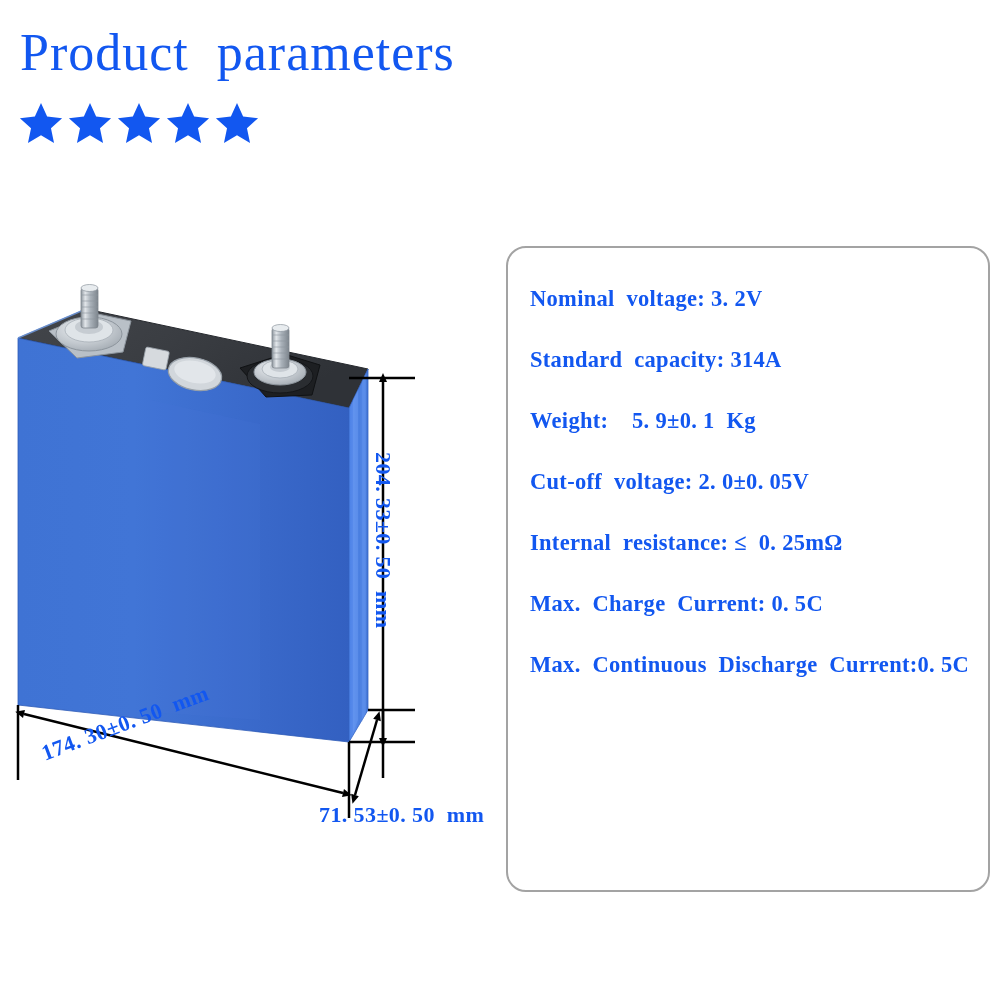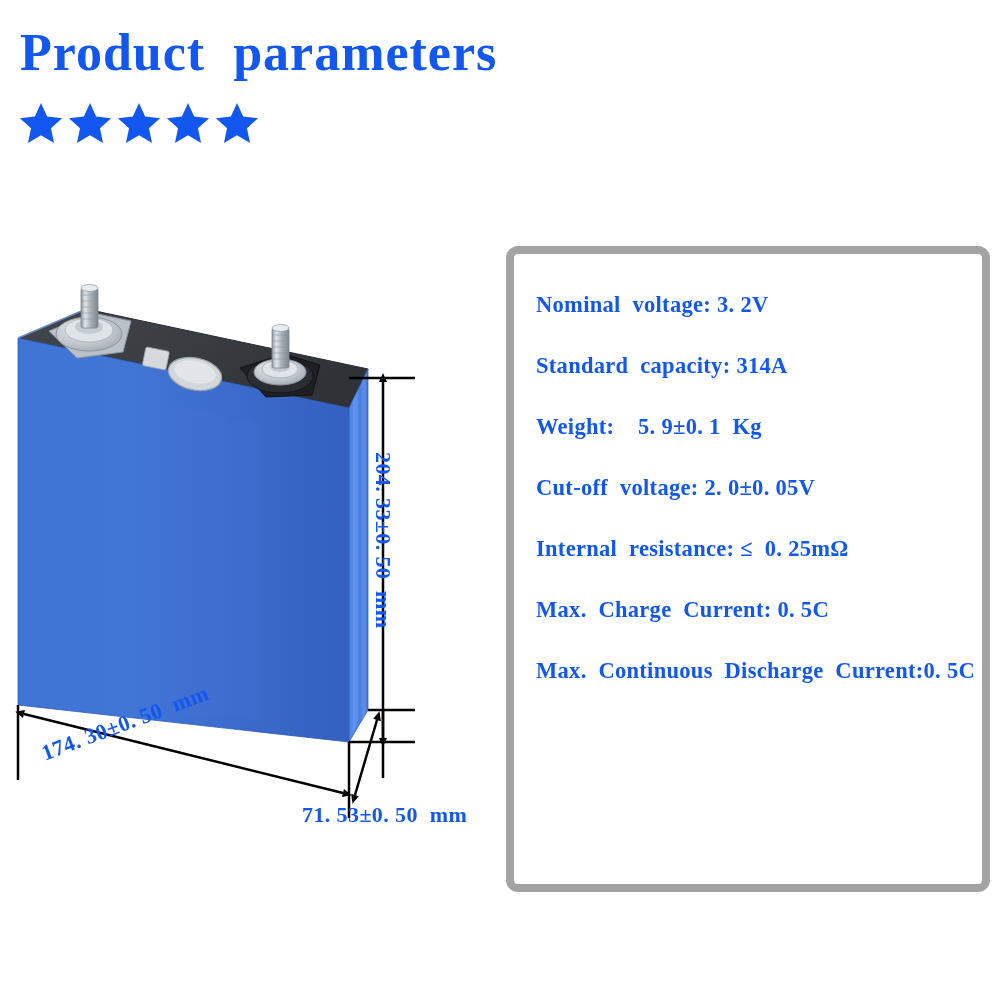--- a/index.html
+++ b/index.html
@@ -14,21 +14,21 @@
     overflow: hidden;
     font-family: "Liberation Serif", "DejaVu Serif", serif;
   }
 
   
   #page-title {
     position: absolute;
     left: 20px;
     top: 26px;
     font-size: 52px;
-    font-weight: bold;
+    font-weight: normal;
     color: #1257f0;
     letter-spacing: 1px;
     white-space: pre;
     line-height: 1.05;
   }
   #rating-stars {
     position: absolute;
     left: 18px;
     top: 100px;
     display: flex;
@@ -40,22 +40,22 @@
     display: block;
   }
 
   
   #spec-panel {
     position: absolute;
     left: 506px;
     top: 246px;
     width: 484px;
     height: 646px;
-    border: 8px solid #a3a3a3;
-    border-radius: 12px;
+    border: 2px solid #a3a3a3;
+    border-radius: 20px;
     box-sizing: border-box;
     background: #ffffff;
   }
   #spec-list {
     position: absolute;
     left: 22px;
     top: 20px;
     right: 2px;
   }
   .spec-line {
@@ -93,21 +93,21 @@
     transform: rotate(-20.5deg);
     transform-origin: left top;
   }
   #dim-height-label {
     left: 396px;
     top: 452px;
     transform: rotate(90deg);
     transform-origin: left top;
   }
   #dim-depth-label {
-    left: 302px;
+    left: 319px;
     top: 802px;
   }
 </style>
 </head>
 <body>
 
 <div id="page-title">Product  parameters</div>
 
 <div id="rating-stars">
   <svg class="star" viewBox="0 0 24 24">

